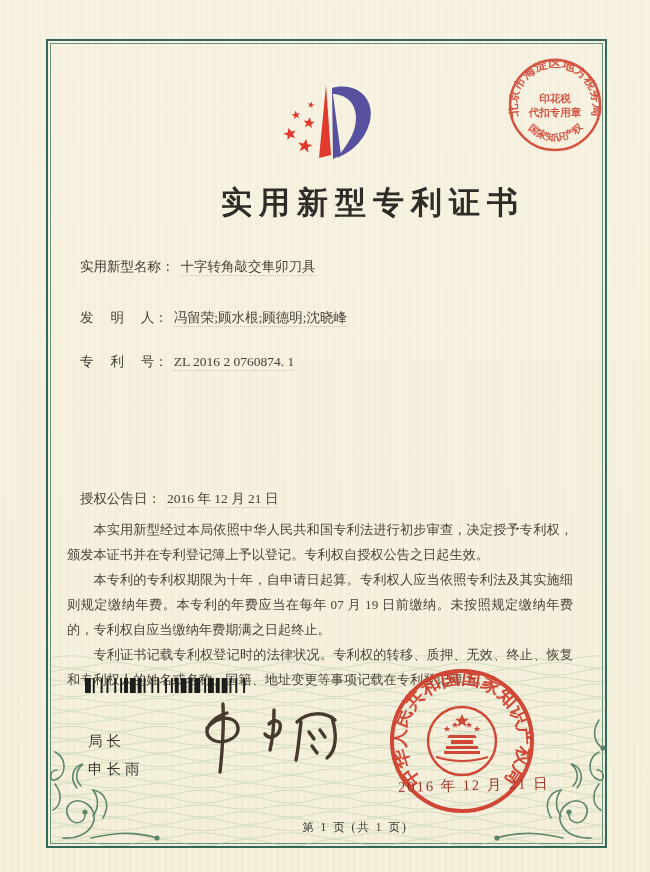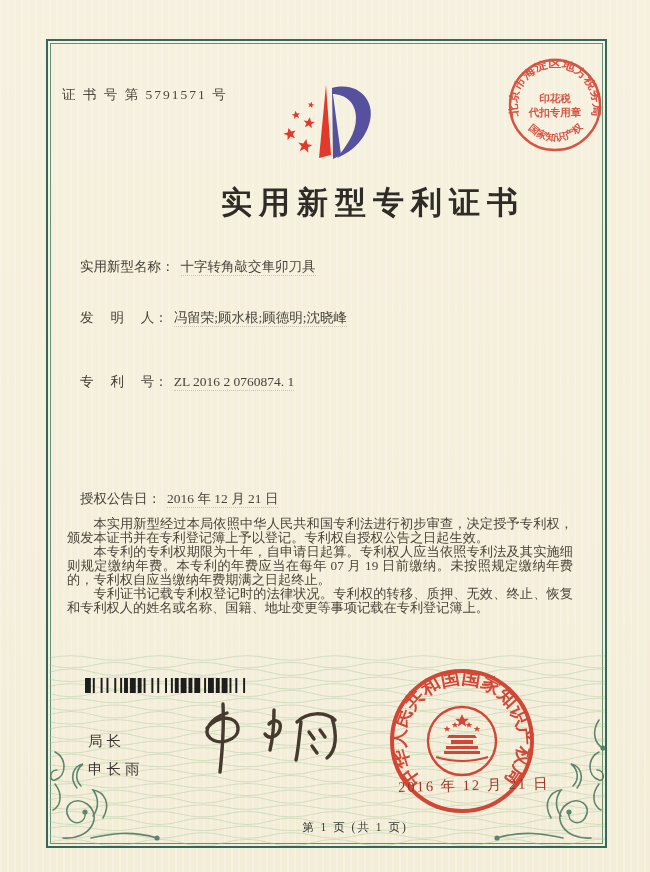--- a/index.html
+++ b/index.html
@@ -32,21 +32,21 @@
   .tax-seal{position:absolute;left:505px;top:55px;z-index:4;opacity:.85;}
   .title{
     position:absolute;left:125px;top:182px;width:400px;text-align:right;
     font-size:31px;font-weight:600;letter-spacing:7px;color:#2f2c27;z-index:3;
   }
   .field{position:absolute;left:80px;font-size:13.5px;color:#444035;z-index:3;white-space:nowrap;text-align:right;}
   .field .lbl{color:#454136;}
   .field .val{margin-left:6px;color:#474339;border-bottom:1px dotted rgba(100,95,80,.30);padding-bottom:1px;}
   .paras{
     position:absolute;left:67px;top:517px;width:506px;z-index:3;
-    font-size:13.2px;line-height:14px;text-align:justify;color:#4b453a;
+    font-size:13.2px;line-height:25px;text-align:justify;color:#4b453a;
   }
   .paras p{margin:0;text-indent:2em;}
   .barcode{position:absolute;left:85px;top:678px;width:164px;height:15px;z-index:3;}
   .sig-titles{position:absolute;left:88px;top:727px;z-index:3;font-size:14.5px;color:#3c382f;letter-spacing:4px;line-height:28px;}
   .signature{position:absolute;left:185px;top:698px;z-index:3;}
   .big-seal{position:absolute;left:382px;top:661px;z-index:3;opacity:.92;}
   .seal-date{
     position:absolute;left:398px;top:776px;z-index:4;font-size:14.5px;color:#9c3527;
     letter-spacing:2px;transform:rotate(-1.5deg);white-space:nowrap;
   }
@@ -115,21 +115,20 @@
       <path d="M 106,66 C 98,76 100,88 108,92"></path>
       <path d="M 98,120 C 70,122 58,98 74,86 C 86,77 100,88 92,100 C 86,109 74,104 76,94"></path>
       <path d="M 4,120 C 30,112 52,116 70,120"></path>
       <path d="M 58,100 C 50,86 56,74 68,72 C 62,80 62,90 68,98"></path>
       <path d="M 84,70 C 92,60 88,48 78,46 C 86,52 86,62 80,68"></path>
       <circle cx="76" cy="94" r="1.8" fill="#4e7b60"></circle>
       <circle cx="4" cy="120" r="1.8" fill="#4e7b60"></circle>
     </g>
   </svg>
 
-  <div class="cert-number">证 书 号 第 5791571 号</div>
 
   <svg class="logo" width="155" height="105" viewBox="0 0 155 105">
     <defs>
       <path id="st" d="M0,-6 L1.8,-1.9 6,-1.9 2.6,0.9 3.7,5 0,2.4 -3.7,5 -2.6,0.9 -6,-1.9 -1.8,-1.9 Z"></path>
     </defs>
     <path d="M 74,13 L 67,86 L 79,83 Z" fill="#e13a2d"></path>
     <path d="M 80,15 L 81,87 L 89,83 Z" fill="#56509e"></path>
     <path d="M 80,16 C 106,9 123,28 118,49 C 113,70 97,81 85,86 C 94,74 104,62 104,46 C 104,31 94,22 80,22 Z" fill="#56509e"></path>
     <use href="#st" transform="translate(59,33) scale(0.55) rotate(14)" fill="#e13a2d"></use>
     <use href="#st" transform="translate(44,43) scale(0.7) rotate(-10)" fill="#e13a2d"></use>
@@ -153,21 +152,21 @@
   </svg>
 
   <div class="title">实用新型专利证书</div>
 
   <div class="field" style="top:258px;">
     <span class="lbl">实用新型名称：</span><span class="val">十字转角敲交隼卯刀具</span>
   </div>
   <div class="field" style="top:309px;">
     <span class="lbl">发　 明　 人：</span><span class="val">冯留荣;顾水根;顾德明;沈晓峰</span>
   </div>
-  <div class="field" style="top:353px;margin-top:20px;">
+  <div class="field" style="top:353px;">
     <span class="lbl">专　 利　 号：</span><span class="val">ZL 2016 2 0760874. 1</span>
   </div>
   <div class="field" style="top:490px;">
     <span class="lbl">授权公告日：</span><span class="val">2016 年 12 月 21 日</span>
   </div>
 
   <div class="paras">
     <p>本实用新型经过本局依照中华人民共和国专利法进行初步审查，决定授予专利权，颁发本证书并在专利登记簿上予以登记。专利权自授权公告之日起生效。</p>
     <p>本专利的专利权期限为十年，自申请日起算。专利权人应当依照专利法及其实施细则规定缴纳年费。本专利的年费应当在每年 07 月 19 日前缴纳。未按照规定缴纳年费的，专利权自应当缴纳年费期满之日起终止。</p>
     <p>专利证书记载专利权登记时的法律状况。专利权的转移、质押、无效、终止、恢复和专利权人的姓名或名称、国籍、地址变更等事项记载在专利登记簿上。</p>

